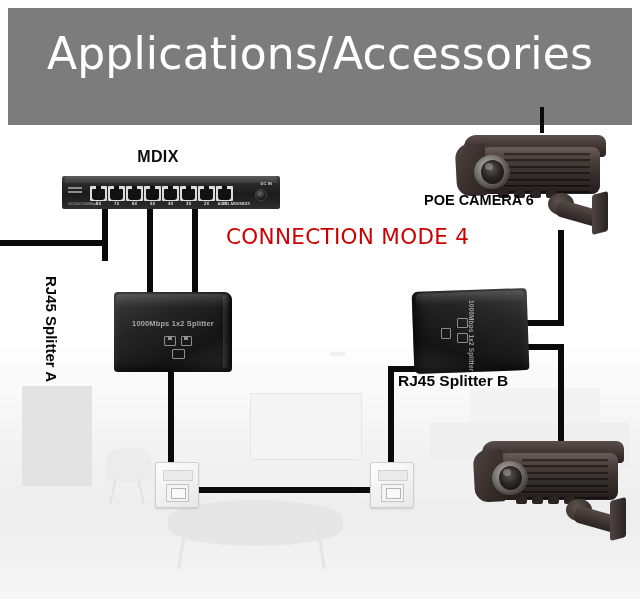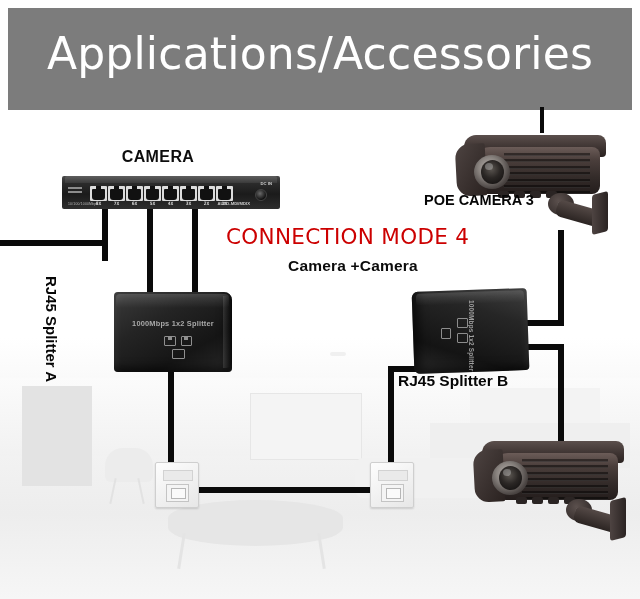--- a/index.html
+++ b/index.html
@@ -1,20 +1,20 @@
 <!DOCTYPE html>
 <html><head>
 <meta charset="utf-8">
 <style>
   html,body{margin:0;padding:0;background:#fff;}
   body{width:640px;height:599px;font-family:"Liberation Sans",sans-serif;overflow:hidden;}
   #page{position:relative;width:640px;height:599px;background:#ffffff;overflow:hidden;}
 
   
-  .header-band{position:absolute;left:8px;top:8px;width:624px;height:102px;background:#7c7c7c;}
+  .header-band{position:absolute;left:8px;top:8px;width:624px;height:117px;background:#7c7c7c;}
   .header-title{position:absolute;left:0;top:0;width:100%;height:100%;
     display:flex;align-items:flex-start;justify-content:center;
     color:#ffffff;font-size:44px;letter-spacing:.2px;font-weight:400;
     padding-top:20px;box-sizing:border-box;
     font-family:"DejaVu Sans","Liberation Sans",sans-serif;}
 
   
   .room{position:absolute;left:0;top:338px;width:640px;height:261px;overflow:hidden;}
   .room .floor{position:absolute;left:0;top:118px;width:640px;height:143px;
     background:linear-gradient(180deg,#f2f2f2 0%,#ededed 40%,#f6f6f6 100%);}
@@ -203,21 +203,21 @@
   <div class="wire" style="left:524px;top:320px;width:40px;height:6px;"></div>
   <div class="wire" style="left:558px;top:230px;width:6px;height:96px;"></div>
 
   <div class="wire" style="left:524px;top:344px;width:40px;height:6px;"></div>
   <div class="wire" style="left:558px;top:344px;width:6px;height:102px;"></div>
 
   <div class="wire" style="left:540px;top:107px;width:4px;height:26px;"></div>
 
   <div class="wire" style="left:558px;top:412px;width:4px;height:30px;"></div>
 
-  <div class="switch-caption">CAMERA</div>
+  <div class="switch-caption">MDIX</div>
   <div class="switch">
     <div class="body"></div>
     <div class="toplip"></div>
     <div class="leds">
         <span></span>
         <span></span>
       </div>
     <div class="brand">10/100/1000Mbps</div>
     <div class="ports">
       <div class="port"></div>
@@ -238,21 +238,20 @@
       <div class="plabel">3X</div>
       <div class="plabel">2X</div>
       <div class="plabel">1X</div>
     </div>
     <div class="rightlabel">AUTO-MDI/MDIX</div>
     <div class="dclabel">DC IN</div>
     <div class="dcjack"></div>
   </div>
 
   <div class="mode-title">CONNECTION MODE 4</div>
-  <div class="mode-sub">Camera +Camera</div>
 
   <div class="splitterA">
     <div class="shell"></div>
     <div class="gloss"></div>
     <div class="edge"></div>
     <div class="legend">1000Mbps 1x2 Splitter</div>
     <div class="jacks">
         <i></i>
         <i></i>
       </div>
@@ -291,21 +290,21 @@
     <div class="screws">
         <i></i>
         <i></i>
         <i></i>
         <i></i>
       </div>
     <div class="knuckle"></div>
     <div class="arm"></div>
     <div class="wallplate"></div>
   </div>
-  <div class="cam-caption" id="cam1-caption">POE CAMERA 3</div>
+  <div class="cam-caption" id="cam1-caption">POE CAMERA 6</div>
 
   <div class="cam" id="cam2">
     <div class="sunshade"></div>
     <div class="barrel"></div>
     <div class="fins">
       <span></span>
         <span></span>
         <span></span>
         <span></span>
         <span></span>

